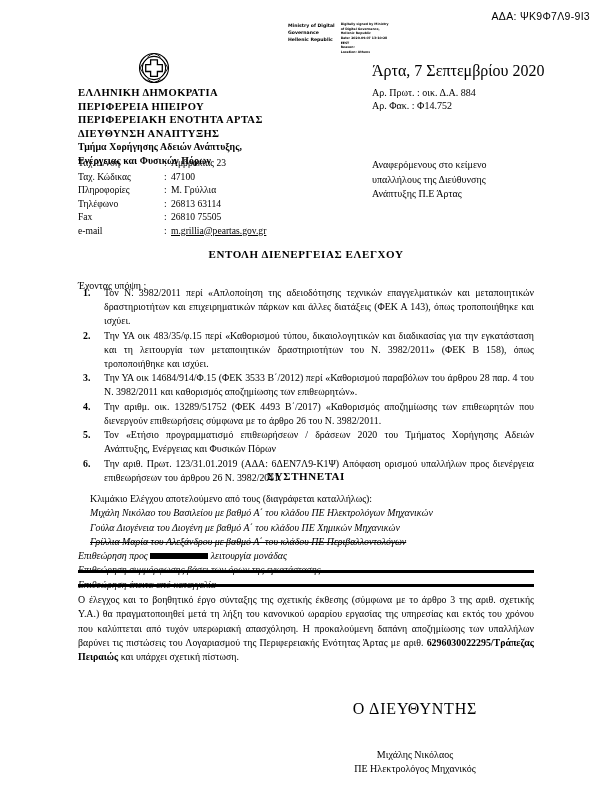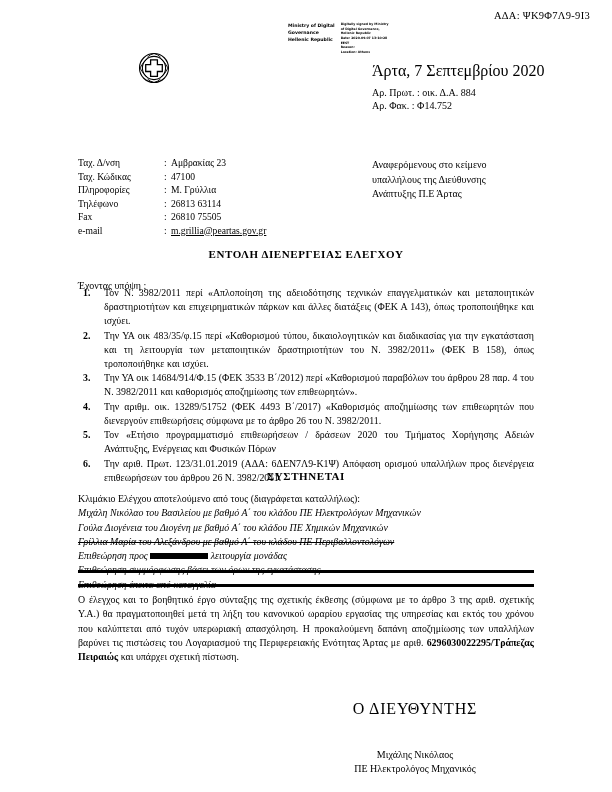--- a/index.html
+++ b/index.html
@@ -16,21 +16,21 @@
     color: #000000;
     overflow: hidden;
     box-sizing: border-box;
   }
 
   
   .ada-code {
     position: absolute;
     top: 10px;
     right: 22px;
-    font-family: Liberation Serif, serif;
+    font-family: Liberation Sans, sans-serif;
     font-size: 10.5px;
     letter-spacing: 0.3px;
     white-space: nowrap;
   }
 
   
   .sig-stamp {
     position: absolute;
     left: 288px;
     top: 22px;
@@ -196,21 +196,21 @@
   }
 
   .body-block {
     position: absolute;
     left: 78px;
     top: 492px;
     width: 456px;
     font-size: 9.9px;
     line-height: 14.3px;
   }
-  .body-block .ln { white-space: nowrap; }
+  .body-block .ln { white-space: nowrap; margin-left: 12px; }
   .body-block .it { font-style: italic; }
   .body-block .strike {
     font-style: italic;
     text-decoration: line-through;
     text-decoration-thickness: 1.3px;
   }
   .para {
     text-align: justify;
     text-justify: inter-word;
     margin-top: 1px;
@@ -287,20 +287,28 @@
       <circle cx="21" cy="20" r="14.5"></circle>
       <circle cx="21" cy="20" r="11.6"></circle>
     </g>
     <g stroke="#000" stroke-width="0.9" fill="none">
       <path d="M7 20 q3 -6 7 -9 M7 20 q3 6 7 9 M35 20 q-3 -6 -7 -9 M35 20 q-3 6 -7 9"></path>
       <path d="M21 5.5 q-4 1 -6.5 3.5 M21 5.5 q4 1 6.5 3.5 M21 34.5 q-4 -1 -6.5 -3.5 M21 34.5 q4 -1 6.5 -3.5"></path>
     </g>
     <path d="M17.6 11.8 h6.8 v4.9 h4.9 v6.8 h-4.9 v4.9 h-6.8 v-4.9 h-4.9 v-6.8 h4.9 z" fill="#fff" stroke="#000" stroke-width="1.3"></path>
   </svg>
 
+  <div class="org-block">
+    <div class="org-line">ΕΛΛΗΝΙΚΗ    ΔΗΜΟΚΡΑΤΙΑ</div>
+    <div class="org-line">ΠΕΡΙΦΕΡΕΙΑ ΗΠΕΙΡΟΥ</div>
+    <div class="org-line">ΠΕΡΙΦΕΡΕΙΑΚΗ ΕΝΟΤΗΤΑ ΑΡΤΑΣ</div>
+    <div class="org-line">ΔΙΕΥΘΥΝΣΗ ΑΝΑΠΤΥΞΗΣ</div>
+    <div class="org-line sub">Τμήμα Χορήγησης Αδειών Ανάπτυξης,</div>
+    <div class="org-line sub">Ενέργειας και Φυσικών Πόρων</div>
+  </div>
 
   <div class="contact">
     <div class="contact-row">
       <span class="contact-label">Ταχ. Δ/νση</span>
       <span class="contact-sep">:</span>
       <span class="contact-value">Αμβρακίας 23</span>
     </div>
     <div class="contact-row">
       <span class="contact-label">Ταχ. Κώδικας</span>
       <span class="contact-sep">:</span>

